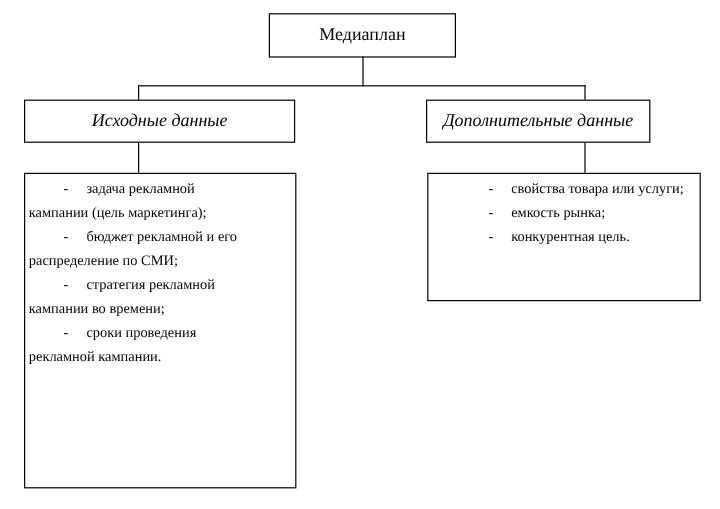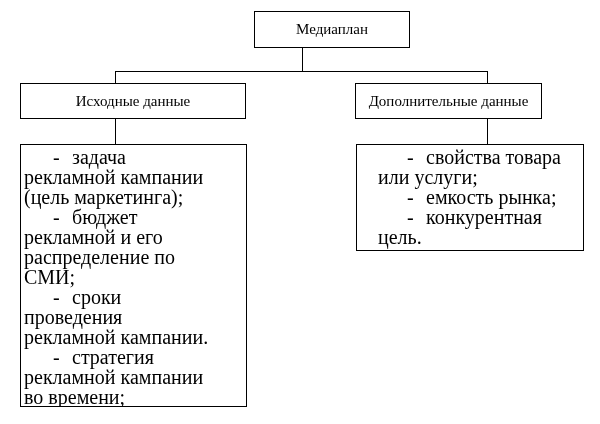--- a/index.html
+++ b/index.html
@@ -23,23 +23,24 @@
     background: #ffffff;
   }
   .node-label-box {
     display: flex;
     align-items: center;
     justify-content: center;
     text-align: center;
     font-size: 15px;
   }
   .node-label-box.italic {
+    font-style: italic;
   }
   .content-box {
-    font-size: 20px;
+    font-size: 12px;
     line-height: 20px;
     overflow: hidden;
   }
   .content-inner-left  { padding: 2px 34px 0 3px; }
   .content-inner-right { padding: 2px 6px 0 21px; }
   .list-item {
     display: block;
   }
   .list-item .marker {
     display: inline-block;
@@ -51,43 +52,43 @@
     background: #000000;
   }
   .line.v { width: 1px; }
   .line.h { height: 1px; }
 </style>
 </head>
 <body>
 
 <div class="canvas">
 
-  <div class="box node-label-box" style="left:224px; top:11px; width:156px; height:37px;margin-left:30px;">
+  <div class="box node-label-box" style="left:224px; top:11px; width:156px; height:37px;">
     <span>Медиаплан</span>
   </div>
 
   <div class="line v" style="left:302px; top:47px; height:25px;"></div>
   <div class="line h" style="left:115px; top:71px; width:373px;"></div>
   <div class="line v" style="left:115px; top:71px; height:13px;"></div>
   <div class="line v" style="left:487px; top:71px; height:13px;"></div>
   <div class="line v" style="left:115px; top:118px; height:27px;"></div>
   <div class="line v" style="left:487px; top:118px; height:27px;"></div>
 
   <div class="box node-label-box italic" style="left:20px; top:83px; width:226px; height:36px;">
     <span>Исходные данные</span>
   </div>
   <div class="box node-label-box italic" style="left:355px; top:83px; width:187px; height:36px;">
     <span>Дополнительные данные</span>
   </div>
 
   <div class="box content-box content-inner-left" style="left:20px; top:144px; width:227px; height:263px;">
       <div class="list-item"><span class="marker">-</span><span>задача рекламной кампании (цель маркетинга);</span></div>
       <div class="list-item"><span class="marker">-</span><span>бюджет рекламной и его распределение по СМИ;</span></div>
+      <div class="list-item"><span class="marker">-</span><span>стратегия рекламной кампании во времени;</span></div>
       <div class="list-item"><span class="marker">-</span><span>сроки проведения рекламной кампании.</span></div>
-      <div class="list-item"><span class="marker">-</span><span>стратегия рекламной кампании во времени;</span></div>
     </div>
 
   <div class="box content-box content-inner-right" style="left:356px; top:144px; width:228px; height:107px;">
       <div class="list-item"><span class="marker">-</span><span>свойства товара или услуги;</span></div>
       <div class="list-item"><span class="marker">-</span><span>емкость рынка;</span></div>
       <div class="list-item"><span class="marker">-</span><span>конкурентная цель.</span></div>
     </div>
 
 </div>
 

